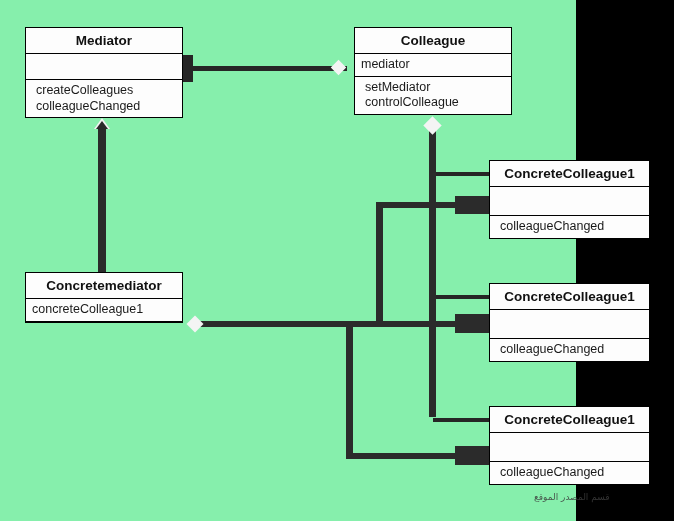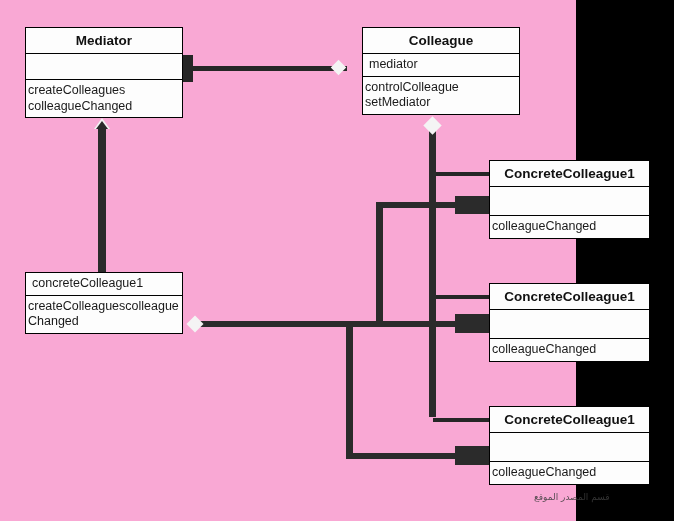--- a/index.html
+++ b/index.html
@@ -1,27 +1,27 @@
 <!DOCTYPE html>
 <html><head>
 <meta charset="utf-8">
 <style>
   html,body{margin:0;padding:0;background:#000;}
   body{width:674px;height:521px;overflow:hidden;
        font-family:"Liberation Sans","DejaVu Sans",sans-serif;}
-  #stage{position:relative;width:576px;height:521px;background:#f9a8d4;}
+  #stage{position:relative;width:576px;height:521px;background:#86efac;}
 
   
   .uml-box{position:absolute;background:#fdfdfd;border:1px solid #000;
            box-sizing:border-box;z-index:5;}
   .uml-title{text-align:center;font-weight:bold;font-size:13.5px;color:#111;
              padding:5px 4px 5px;border-bottom:1px solid #000;line-height:15px;
              white-space:nowrap;}
   .uml-attrs{border-bottom:1px solid #000;padding:3px 6px;min-height:13px;}
-  .uml-ops{padding:3px 2px;}
+  .uml-ops{padding:3px 10px;}
   .uml-line{font-size:12.5px;color:#1a1a1a;line-height:15.5px;
             white-space:pre-wrap;word-break:break-all;}
   .empty-compartment{height:19px;}
 
   
   .conn{position:absolute;background:#262626;z-index:1;}
   .conn-thick{position:absolute;background:#2b2b2b;z-index:2;}
 
   
   .tri-up{position:absolute;width:0;height:0;z-index:6;
@@ -90,37 +90,35 @@
     <div class="uml-title">Mediator</div>
     <div class="uml-attrs">
       <div class="empty-compartment"></div>
     </div>
     <div class="uml-ops">
       <div class="uml-line">createColleagues</div>
       <div class="uml-line">colleagueChanged</div>
     </div>
   </div>
 
-  <div class="uml-box" style="left:354px;top:27px;width:158px;margin-left:8px;">
+  <div class="uml-box" style="left:354px;top:27px;width:158px;">
     <div class="uml-title">Colleague</div>
     <div class="uml-attrs">
       <div class="uml-line">mediator</div>
     </div>
     <div class="uml-ops">
+      <div class="uml-line">setMediator</div>
       <div class="uml-line">controlColleague</div>
-      <div class="uml-line">setMediator</div>
     </div>
   </div>
 
   <div class="uml-box" style="left:25px;top:272px;width:158px;">
+    <div class="uml-title">Concretemediator</div>
     <div class="uml-attrs">
       <div class="uml-line">concreteColleague1</div>
-    </div>
-    <div class="uml-ops">
-      <div class="uml-line">createColleaguescolleagueChanged</div>
     </div>
   </div>
 
   <div class="uml-box" style="left:489px;top:160px;width:161px;">
     <div class="uml-title">ConcreteColleague1</div>
     <div class="uml-attrs">
       <div class="empty-compartment" style="height:22px;"></div>
     </div>
     <div class="uml-ops">
       <div class="uml-line">colleagueChanged</div>

